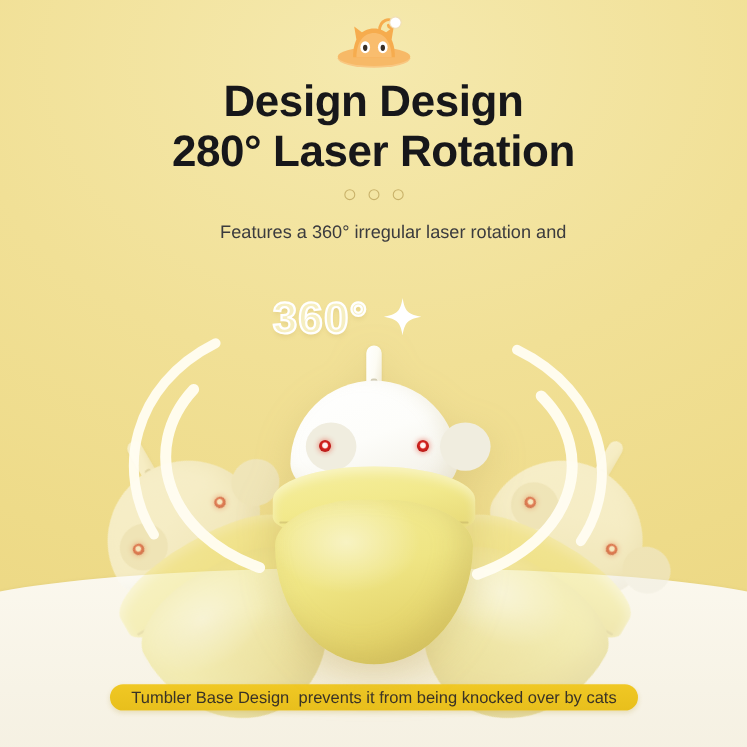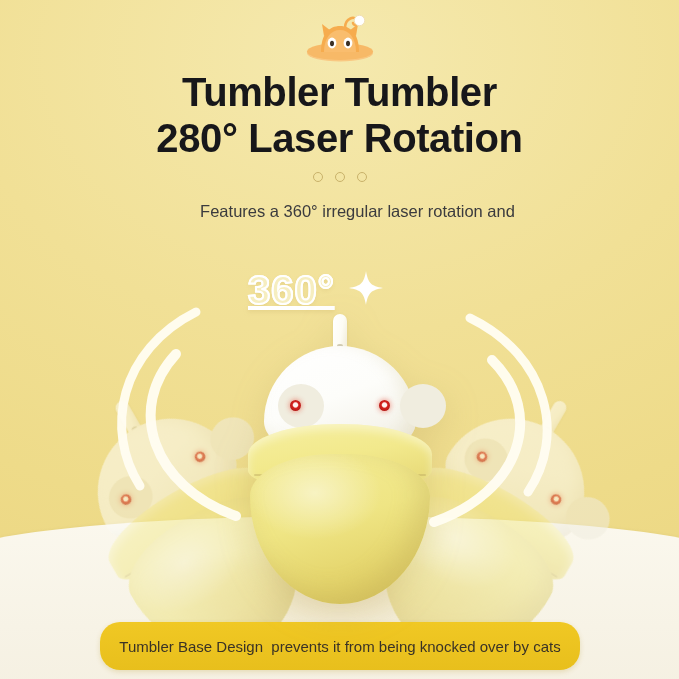--- a/index.html
+++ b/index.html
@@ -76,21 +76,20 @@
   
   .badge360 {
     position:absolute; top:268px; left:248px;
     display:flex; align-items:center; gap:14px;
   }
   .badge360 .num {
     font-size:40px; font-weight:bold; letter-spacing:1px;
     color:#f6eec0;
     -webkit-text-stroke:2px #ffffff;
     text-shadow:0 2px 4px rgba(198,171,96,.30);
-    text-decoration:underline;
   }
   .spark { width:34px; height:34px; margin-top:-6px; }
   .spark svg { display:block; width:100%; height:100%; }
 
   
   .scene { position:absolute; left:0; top:300px; width:679px; height:300px; }
 
   .ghost {
     position:absolute; opacity:.52; filter:blur(.4px);
   }
@@ -159,21 +158,21 @@
   .main-unit { position:absolute; left:242px; top:4px; z-index:4; }
   .main-unit .unit { filter:drop-shadow(0 10px 16px rgba(180,158,90,.26)); }
 
   
   .arcs { position:absolute; left:0; top:290px; width:679px; height:280px; z-index:5; pointer-events:none; }
   .arcs svg { display:block; width:100%; height:100%; }
 
   
   .banner {
     position:absolute; left:100px; top:622px;
-    width:480px; height:48px;
+    width:480px; height:24px;
     background:linear-gradient(#f0c824 0%,#e8bf1c 100%);
     border-radius:20px;
     display:flex; align-items:center; justify-content:center;
     box-shadow:0 2px 5px rgba(180,150,40,.24);
   }
   .banner-text {
     color:#3a3326; font-size:15px; white-space:pre;
   }
 </style>
 </head>
@@ -195,21 +194,21 @@
       <path d="M44 16 C44 6 54 3 57 9 C59 13 53 15 52 11" fill="none" stroke="#f6ac4e" stroke-width="2.6" stroke-linecap="round"></path>
       <circle cx="58.5" cy="8.5" r="5.2" fill="#ffffff" stroke="#f1dfb6" stroke-width="1"></circle>
       <ellipse cx="31" cy="31" rx="4.4" ry="5.4" fill="#ffffff"></ellipse>
       <ellipse cx="47" cy="31" rx="4.4" ry="5.4" fill="#ffffff"></ellipse>
       <ellipse cx="31" cy="31.5" rx="2" ry="2.8" fill="#3b3026"></ellipse>
       <ellipse cx="47" cy="31.5" rx="2" ry="2.8" fill="#3b3026"></ellipse>
     </svg>
   </div>
 
   <h1 class="headline">
-    <span class="l1">Tumbler Tumbler</span>
+    <span class="l1">Design Design</span>
     <span class="l2">280° Laser Rotation</span>
   </h1>
 
   <div class="dots">
     <span class="dot"></span>
     <span class="dot"></span>
     <span class="dot"></span>
   </div>
 
   <p class="subtitle">

